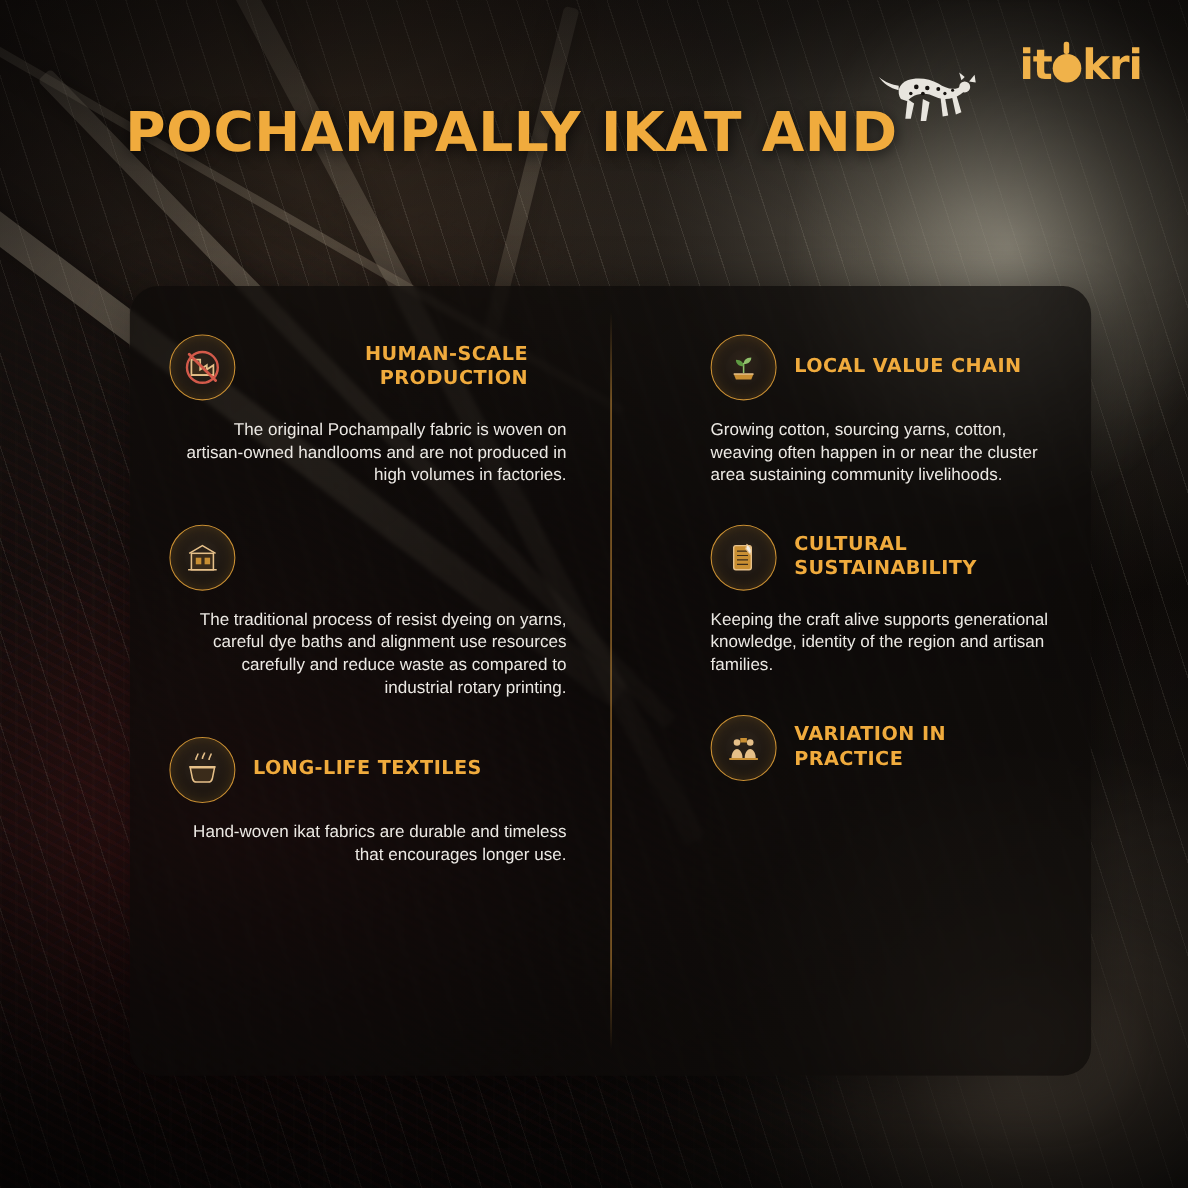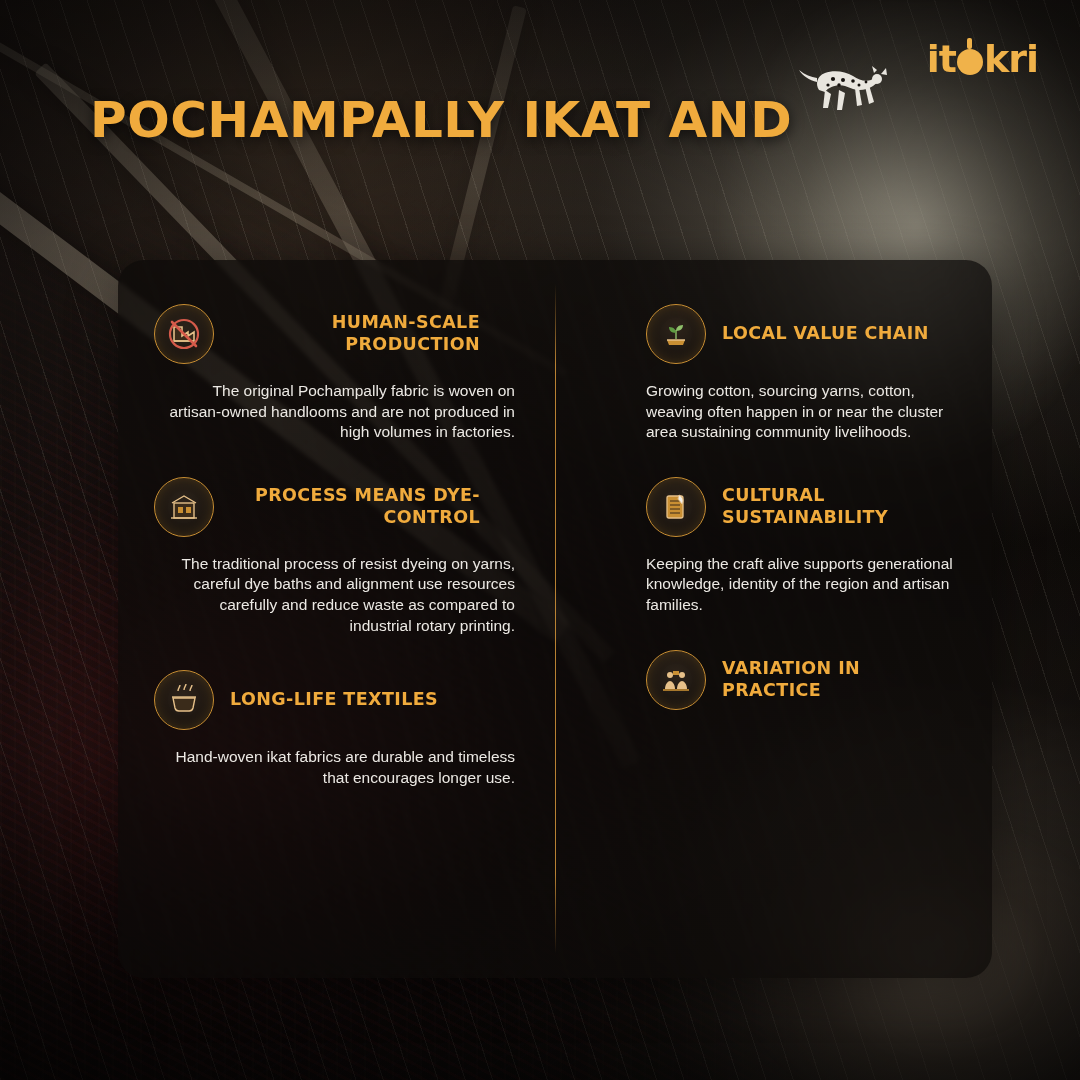--- a/index.html
+++ b/index.html
@@ -124,21 +124,21 @@
     width: 110px;
     height: 86px;
     opacity: 0.95;
   }
 
   .title-wrap {
     position: absolute;
     top: 92px;
     left: 0;
     width: 906px;
-    text-align: left;
+    text-align: right;
     padding: 0 90px;
     box-sizing: border-box;
   }
   .title-line {
     font-family: "DejaVu Sans", sans-serif;
     font-weight: bold;
     font-size: 50px;
     letter-spacing: 0.5px;
     line-height: 1.12;
     color: #f0ab3d;
@@ -294,21 +294,20 @@
               <svg width="34" height="34" viewBox="0 0 34 34">
                 <g stroke="#e6c089" stroke-width="1.4" fill="none">
                   <path d="M5 13 L17 6 L29 13"></path>
                   <rect x="7" y="13" width="20" height="15" fill="#3a2b1a"></rect>
                   <rect x="11" y="17" width="5" height="6" fill="#c98f33" stroke="none"></rect>
                   <rect x="19" y="17" width="5" height="6" fill="#c98f33" stroke="none"></rect>
                   <path d="M4 28 h26"></path>
                 </g>
               </svg>
             </div>
-            <div class="item-title">PROCESS MEANS DYE-CONTROL</div>
           </div>
           <div class="item-body">The traditional process of resist dyeing on yarns, careful dye baths and alignment use resources carefully and reduce waste as compared to industrial rotary printing.</div>
         </div>
 
         <div class="item">
           <div class="item-head">
             <div class="icon-badge">
               <svg width="34" height="34" viewBox="0 0 34 34">
                 <g stroke="#e6c089" stroke-width="1.4" fill="none">
                   <path d="M11 8 c0 -3 2 -4 2 -6"></path>

